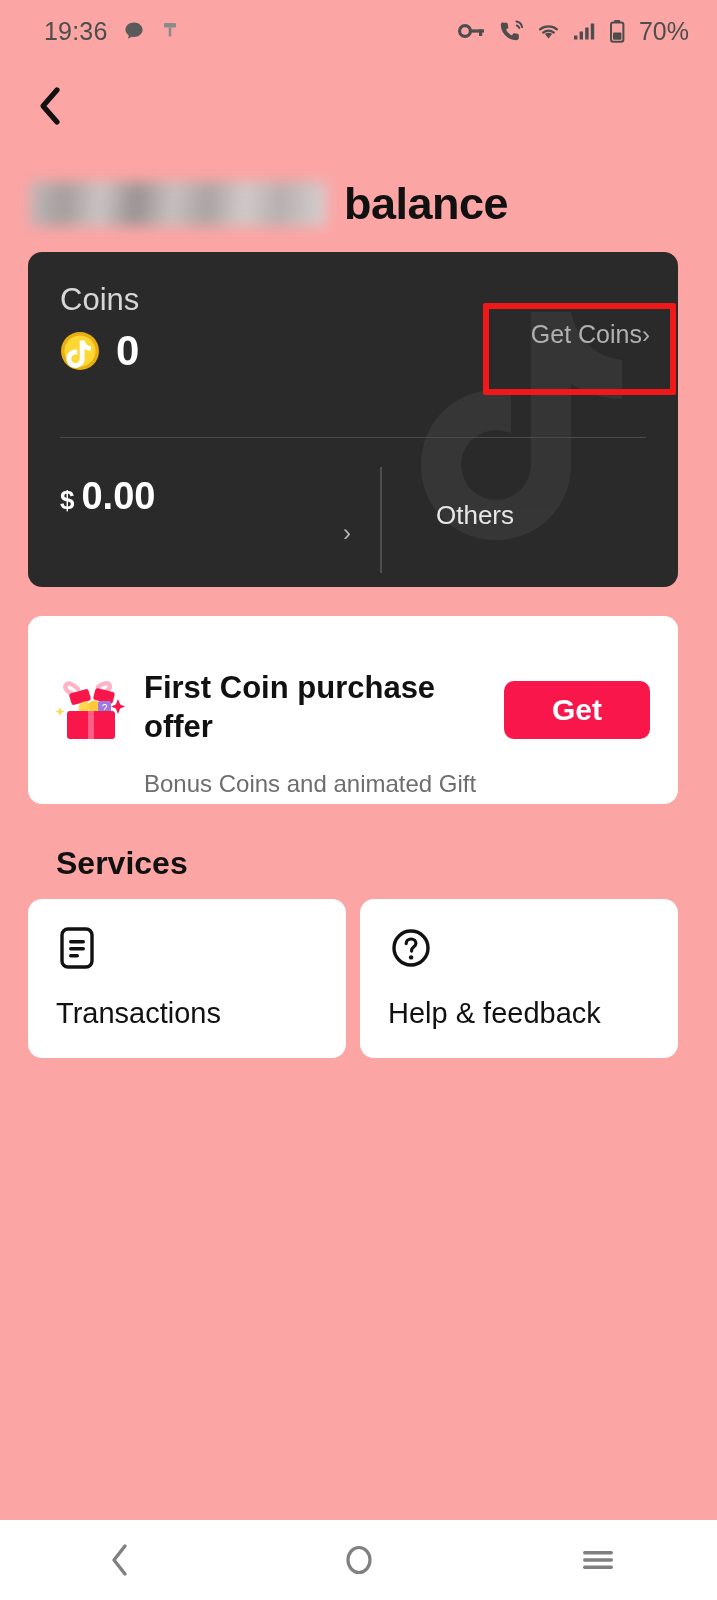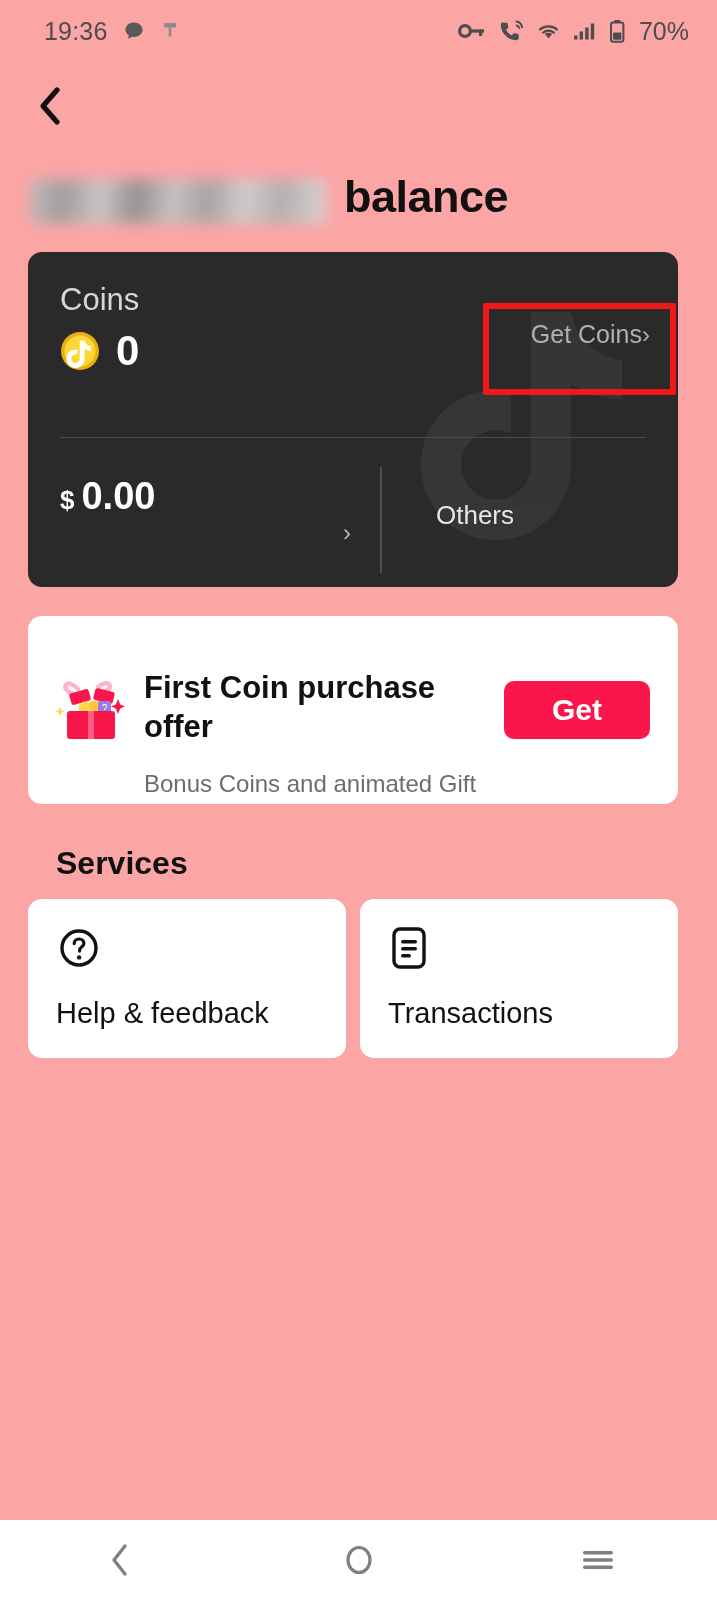--- a/index.html
+++ b/index.html
@@ -25,22 +25,22 @@
 
   
   .topnav { position:absolute; top:78px; left:0; width:717px; height:62px; }
   .back-btn {
     position:absolute; left:22px; top:0; width:56px; height:56px;
     display:flex; align-items:center; justify-content:center; cursor:pointer;
   }
 
   
   .title-row {
-    position:absolute; top:161px; left:30px; width:660px; height:62px;
-    display:flex; align-items:flex-end;
+    position:absolute; top:173px; left:30px; width:660px; height:62px;
+    display:flex; align-items:center;
   }
   .redacted {
     width:296px; height:44px; border-radius:3px;
     background:linear-gradient(95deg,#bdbdbd 0%,#9c9c9c 12%,#c9c9c9 24%,#8f8f8f 36%,
                #c4c4c4 48%,#a2a2a2 60%,#cfcfcf 72%,#b0b0b0 84%,#d6d6d6 100%);
     filter:blur(7px); opacity:.92; margin-right:18px;
   }
   .title-word { font-size:45px; font-weight:bold; color:#111; letter-spacing:-.5px; }
 
   
@@ -253,37 +253,37 @@
 
     <div class="get-btn">
       <span>Get</span>
     </div>
   </div>
 
   <div class="services-head">Services</div>
 
   <div class="svc-row">
     <div class="svc-card">
-      <svg width="46" height="46" viewBox="0 0 46 46">
-        <circle cx="23" cy="23" r="17" fill="none" stroke="#111" stroke-width="3.4"></circle>
-        <path d="M18.2 18.6c0-2.7 2.2-4.6 4.9-4.6s4.8 1.8 4.8 4.4c0 3.4-4.3 3.6-4.3 6.6v1.1" fill="none" stroke="#111" stroke-width="3.2" stroke-linecap="round"></path>
-        <circle cx="23.1" cy="32.4" r="2.2" fill="#111"></circle>
-      </svg>
-      <div class="svc-label">Help &amp; feedback</div>
-    </div>
-
-    <div class="svc-card">
       <svg width="42" height="46" viewBox="0 0 42 46">
         <rect x="6" y="4" width="30" height="38" rx="6" fill="none" stroke="#111" stroke-width="3.4"></rect>
         <rect x="13" y="15" width="16" height="3.4" rx="1.7" fill="#111"></rect>
         <rect x="13" y="22" width="16" height="3.4" rx="1.7" fill="#111"></rect>
         <rect x="13" y="29" width="10" height="3.4" rx="1.7" fill="#111"></rect>
       </svg>
       <div class="svc-label">Transactions</div>
     </div>
+
+    <div class="svc-card">
+      <svg width="46" height="46" viewBox="0 0 46 46">
+        <circle cx="23" cy="23" r="17" fill="none" stroke="#111" stroke-width="3.4"></circle>
+        <path d="M18.2 18.6c0-2.7 2.2-4.6 4.9-4.6s4.8 1.8 4.8 4.4c0 3.4-4.3 3.6-4.3 6.6v1.1" fill="none" stroke="#111" stroke-width="3.2" stroke-linecap="round"></path>
+        <circle cx="23.1" cy="32.4" r="2.2" fill="#111"></circle>
+      </svg>
+      <div class="svc-label">Help &amp; feedback</div>
+    </div>
   </div>
 
   <div class="navbar">
     <div class="nav-item">
       <svg width="26" height="36" viewBox="0 0 26 36">
         <path d="M18 4 L7 18 L18 32" fill="none" stroke="#808080" stroke-width="3.4" stroke-linecap="round" stroke-linejoin="round"></path>
       </svg>
     </div>
     <div class="nav-item">
       <svg width="32" height="36" viewBox="0 0 32 36">

